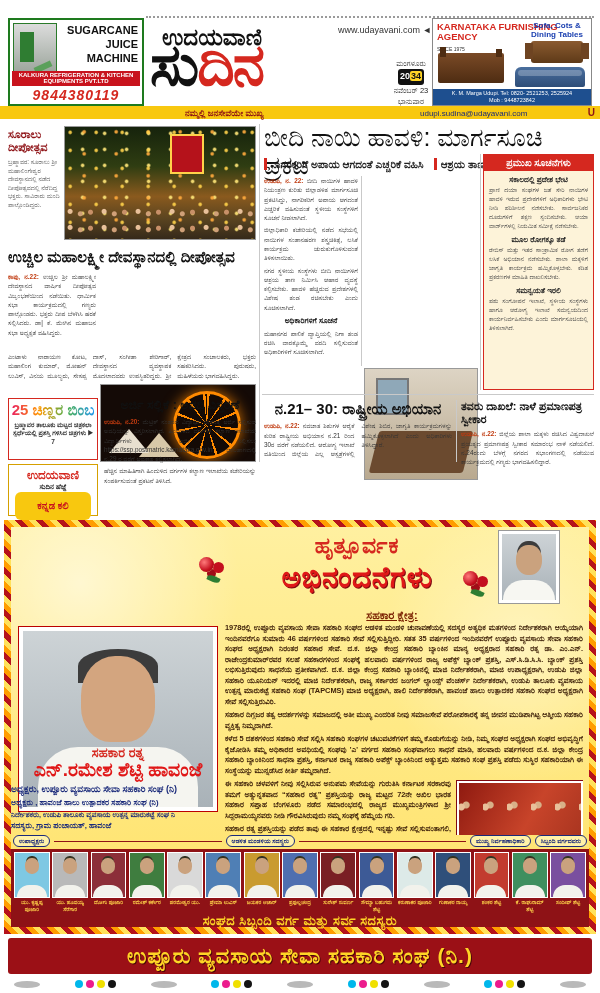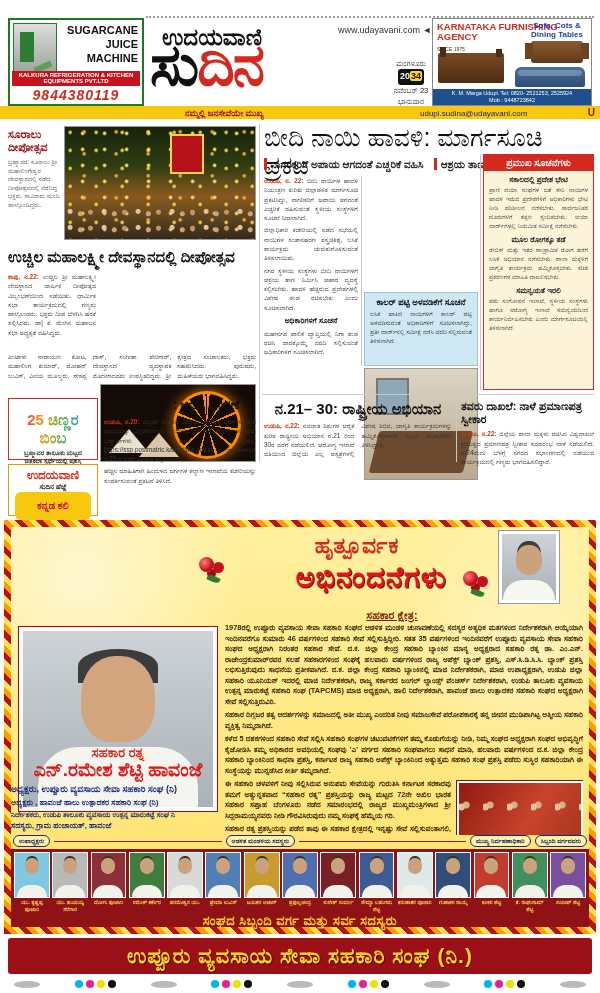--- a/index.html
+++ b/index.html
@@ -67,21 +67,21 @@
   .ph-wheel::after{content:"";position:absolute;left:8px;bottom:8px;width:0;height:0;border-left:20px solid transparent;border-right:20px solid transparent;border-bottom:24px solid #e8e0d0;filter:drop-shadow(30px 4px 0 #d8c8a8);}
   .ph-meeting{background:linear-gradient(#ddd4c4,#b9a98f);position:relative;overflow:hidden;}
   .ph-meeting::before{content:"";position:absolute;left:8%;bottom:6%;width:84%;height:38%;background:#6b4a2f;transform:skewX(-14deg);border-radius:3px;}
   .ph-meeting::after{content:"";position:absolute;left:10%;top:8%;width:26%;height:30%;background:#8fa8b8;border:2px solid #777;}
   .bluebox{background:#cfe8f3;border:1px solid #9cc4d8;padding:4px 5px;}
   .bluebox .bh{font-size:8.5px;font-weight:900;color:#111;text-align:center;margin-bottom:2px;}
   .sidebar{background:#fdf3d9;border:1px solid #d5281f;}
   .sidebar .sb-title{background:#d5281f;color:#fff;font-weight:bold;font-size:9.5px;text-align:center;padding:2px 0;}
   .sidebar .sh{font-size:7.5px;font-weight:900;color:#222;text-align:center;margin:4px 0 1px;}
   .sidebar .sb{font-size:6.2px;color:#444;line-height:1.45;text-align:justify;padding:0 5px;}
-  .promo{border:1.5px solid #d5281f;background:#fff;padding:12px;text-align:center;}
+  .promo{border:1.5px solid #d5281f;background:#fff;padding:2px;text-align:center;}
   .promo .plogo{font-weight:900;font-size:15px;background:linear-gradient(90deg,#e91e63,#ff9800,#4caf50,#2196f3);-webkit-background-clip:text;background-clip:text;color:transparent;}
   .promo .ptxt{font-size:6.5px;font-weight:bold;color:#333;line-height:1.3;margin-top:2px;}
   .logobox{border:1px solid #d5a000;background:#fff;text-align:center;padding:3px 2px;}
   .logobox .l1{color:#d5281f;font-weight:900;font-size:12px;}
   .logobox .l2{color:#222;font-weight:bold;font-size:7px;margin:1px 0;}
   .logobox .l3{background:#f8c80f;color:#c8131d;font-weight:900;font-size:10px;border-radius:6px;padding:8px 0;margin:1px 4px;}
   .logobox .l4{font-size:5.5px;color:#555;}
   
   #adframe{left:4px;top:520px;width:592px;height:414px;border:7px solid transparent;
      background:
@@ -234,24 +234,20 @@
     <span class="dl">ಉಡುಪಿ, ನ. 22:</span>
     <span>ಬೀದಿ ನಾಯಿಗಳ ಹಾವಳಿ ನಿಯಂತ್ರಣ ಕುರಿತು ಜಿಲ್ಲಾಡಳಿತ ಮಾರ್ಗಸೂಚಿ ಪ್ರಕಟಿಸಿದ್ದು, ನಾಗರಿಕರಿಗೆ ಅಪಾಯ ಆಗದಂತೆ ಎಚ್ಚರಿಕೆ ವಹಿಸುವಂತೆ ಸ್ಥಳೀಯ ಸಂಸ್ಥೆಗಳಿಗೆ ಸೂಚನೆ ನೀಡಲಾಗಿದೆ.</span>
     <div style="margin-top:3px;">ಜಿಲ್ಲಾಧಿಕಾರಿ ಕಚೇರಿಯಲ್ಲಿ ನಡೆದ ಸಭೆಯಲ್ಲಿ ನಾಯಿಗಳ ಸಂತಾನಹರಣ ಶಸ್ತ್ರಚಿಕಿತ್ಸೆ, ಲಸಿಕೆ ಕಾರ್ಯಕ್ರಮ ಚುರುಕುಗೊಳಿಸುವಂತೆ ತಿಳಿಸಲಾಯಿತು.</div>
     <div style="margin-top:3px;">ನಗರ ಸ್ಥಳೀಯ ಸಂಸ್ಥೆಗಳು ಬೀದಿ ನಾಯಿಗಳಿಗೆ ಆಶ್ರಯ ತಾಣ ನಿರ್ಮಿಸಿ ಆಹಾರ ವ್ಯವಸ್ಥೆ ಕಲ್ಪಿಸಬೇಕು. ಹಾವಳಿ ಹೆಚ್ಚಿರುವ ಪ್ರದೇಶಗಳಲ್ಲಿ ವಿಶೇಷ ತಂಡ ರಚಿಸಬೇಕು ಎಂದು ಸೂಚಿಸಲಾಗಿದೆ.</div>
     <div style="margin-top:4px;text-align:center;font-weight:900;font-size:7.5px;color:#111;">ಅಧಿಕಾರಿಗಳಿಗೆ ಸೂಚನೆ</div>
     <div style="margin-top:2px;">ಮಹಾನಗರ ಪಾಲಿಕೆ ವ್ಯಾಪ್ತಿಯಲ್ಲಿ ನಿಗಾ ತಂಡ ರಚಿಸಿ ವಾರಕ್ಕೊಮ್ಮೆ ವರದಿ ಸಲ್ಲಿಸುವಂತೆ ಅಧಿಕಾರಿಗಳಿಗೆ ಸೂಚಿಸಲಾಗಿದೆ.</div>
   </div>
 
   <div class="abs vline" style="left:361px;top:176px;height:190px;"></div>
   <div class="abs photo ph-meeting" style="left:364px;top:176px;width:114px;height:112px;"></div>
-  <div class="abs bluebox" style="left:364px;top:292px;width:114px;height:74px;overflow:hidden;">
-    <div class="bh">ಕಾಲರ್ ಪಟ್ಟಿ ಅಳವಡಿಕೆಗೆ ಸೂಚನೆ</div>
-    <div class="body-sm" style="font-size:6.2px;">ಲಸಿಕೆ ಹಾಕಿದ ನಾಯಿಗಳಿಗೆ ಕಾಲರ್ ಪಟ್ಟಿ ಅಳವಡಿಸುವಂತೆ ಅಧಿಕಾರಿಗಳಿಗೆ ಸೂಚಿಸಲಾಗಿದ್ದು, ಪ್ರತೀ ವಾರ್ಡ್‌ನಲ್ಲಿ ಸಮೀಕ್ಷೆ ನಡೆಸಿ ವರದಿ ಸಲ್ಲಿಸುವಂತೆ ತಿಳಿಸಲಾಗಿದೆ.</div>
-  </div>
 
   <div class="abs vline" style="left:480px;top:154px;height:236px;"></div>
   <div class="abs sidebar" style="left:483px;top:154px;width:111px;height:236px;overflow:hidden;">
     <div class="sb-title">ಪ್ರಮುಖ ಸೂಚನೆಗಳು</div>
     <div class="sh">ಸಕಾಲದಲ್ಲಿ ಪ್ರದೇಶ ಭೇಟಿ</div>
     <div class="sb">ಪ್ರಾಣಿ ದಯಾ ಸಂಘಗಳ ಜತೆ ಸೇರಿ ನಾಯಿಗಳ ಹಾವಳಿ ಇರುವ ಪ್ರದೇಶಗಳಿಗೆ ಅಧಿಕಾರಿಗಳು ಭೇಟಿ ನೀಡಿ ಪರಿಶೀಲನೆ ನಡೆಸಬೇಕು. ಸಾರ್ವಜನಿಕರ ದೂರುಗಳಿಗೆ ತಕ್ಷಣ ಸ್ಪಂದಿಸಬೇಕು. ಆಯಾ ವಾರ್ಡ್‌ಗಳಲ್ಲಿ ನಿಯಮಿತ ಸಮೀಕ್ಷೆ ನಡೆಸಬೇಕು.</div>
     <div class="sh">ಮೂಲ ರೋಗಕ್ಕೂ ತಡೆ</div>
     <div class="sb">ರೇಬಿಸ್ ಮತ್ತು ಇತರ ಸಾಂಕ್ರಾಮಿಕ ರೋಗ ತಡೆಗೆ ಲಸಿಕೆ ಅಭಿಯಾನ ನಡೆಸಬೇಕು. ಶಾಲಾ ಮಕ್ಕಳಿಗೆ ಜಾಗೃತಿ ಕಾರ್ಯಕ್ರಮ ಹಮ್ಮಿಕೊಳ್ಳಬೇಕು. ಕಡಿತ ಪ್ರಕರಣಗಳ ಮಾಹಿತಿ ದಾಖಲಿಸಬೇಕು.</div>
     <div class="sh">ಸಮನ್ವಯತೆ ಇರಲಿ</div>
     <div class="sb">ಪಶು ಸಂಗೋಪನೆ ಇಲಾಖೆ, ಸ್ಥಳೀಯ ಸಂಸ್ಥೆಗಳು ಹಾಗೂ ಆರೋಗ್ಯ ಇಲಾಖೆ ಸಮನ್ವಯದಿಂದ ಕಾರ್ಯನಿರ್ವಹಿಸಬೇಕು ಎಂದು ಮಾರ್ಗಸೂಚಿಯಲ್ಲಿ ತಿಳಿಸಲಾಗಿದೆ.</div>
@@ -275,21 +271,21 @@
     </div>
   </div>
 
   <div class="abs" id="adframe">
     <div style="position:relative;width:100%;height:100%;">
 
       <div class="rose" style="left:188px;top:30px;"></div>
       <div class="rose" style="left:452px;top:44px;"></div>
 
       <div class="abs trib-h1" style="left:216px;top:6px;width:260px;">ಹೃತ್ಪೂರ್ವಕ</div>
-      <div class="abs trib-h2" style="left:200px;top:34px;width:320px;">ಅಭಿನಂದನೆಗಳು</div>
+      <div class="abs trib-h2" style="left:186px;top:34px;width:320px;">ಅಭಿನಂದನೆಗಳು</div>
 
       <div class="abs smallph" style="left:488px;top:4px;width:60px;height:72px;"></div>
 
       <div class="abs sec-label" style="left:216px;top:82px;width:330px;">ಸಹಕಾರ ಕ್ಷೇತ್ರ:</div>
 
       <div class="abs" style="left:214px;top:96px;width:358px;height:212px;overflow:hidden;">
         <div class="trib-body">1978ರಲ್ಲಿ ಉಪ್ಪೂರು ವ್ಯವಸಾಯ ಸೇವಾ ಸಹಕಾರಿ ಸಂಘದ ಆಡಳಿತ ಮಂಡಳಿ ಚುನಾವಣೆಯಲ್ಲಿ ಸದಸ್ಯರ ಅತ್ಯಧಿಕ ಮತಗಳಿಂದ ನಿರ್ದೇಶಕರಾಗಿ ಆಯ್ಕೆಯಾಗಿ ಇಂದಿನವರೆಗೂ ಸುಮಾರು 46 ವರ್ಷಗಳಿಂದ ಸಹಕಾರಿ ಸೇವೆ ಸಲ್ಲಿಸುತ್ತಿದ್ದೀರಿ. ಸತತ 35 ವರ್ಷಗಳಿಂದ ಇಂದಿನವರೆಗೆ ಉಪ್ಪೂರು ವ್ಯವಸಾಯ ಸೇವಾ ಸಹಕಾರಿ ಸಂಘದ ಅಧ್ಯಕ್ಷರಾಗಿ ನಿರಂತರ ಸಹಕಾರ ಸೇವೆ. ದ.ಕ. ಜಿಲ್ಲಾ ಕೇಂದ್ರ ಸಹಕಾರಿ ಬ್ಯಾಂಕಿನ ಮಾನ್ಯ ಅಧ್ಯಕ್ಷರಾದ ಸಹಕಾರಿ ರತ್ನ ಡಾ. ಎಂ.ಎನ್. ರಾಜೇಂದ್ರಕುಮಾರ್‌ರವರ ಸಲಹೆ ಸಹಕಾರಗಳಿಂದ ಸಂಘಕ್ಕೆ ಹಲವಾರು ವರ್ಷಗಳಿಂದ ರಾಜ್ಯ ಅಪೆಕ್ಸ್ ಬ್ಯಾಂಕ್ ಪ್ರಶಸ್ತಿ, ಎಸ್.ಸಿ.ಡಿ.ಸಿ.ಸಿ. ಬ್ಯಾಂಕ್ ಪ್ರಶಸ್ತಿ ಲಭಿಸುತ್ತಿರುವುದು ಸಾಧನೆಯ ಪ್ರತೀಕವಾಗಿದೆ. ದ.ಕ. ಜಿಲ್ಲಾ ಕೇಂದ್ರ ಸಹಕಾರಿ ಬ್ಯಾಂಕಿನಲ್ಲಿ ಮಾಜಿ ನಿರ್ದೇಶಕರಾಗಿ, ಮಾಜಿ ಉಪಾಧ್ಯಕ್ಷರಾಗಿ, ಉಡುಪಿ ಜಿಲ್ಲಾ ಸಹಕಾರಿ ಯೂನಿಯನ್ ಇದರಲ್ಲಿ ಮಾಜಿ ನಿರ್ದೇಶಕರಾಗಿ, ರಾಜ್ಯ ಸರ್ಕಾರದ ಜಂಗಲ್ ಲ್ಯಾಂಡ್ಸ್ ವೆಂಚರ್ಸ್ ನಿರ್ದೇಶಕರಾಗಿ, ಉಡುಪಿ ತಾಲೂಕು ವ್ಯವಸಾಯ ಉತ್ಪನ್ನ ಮಾರುಕಟ್ಟೆ ಸಹಕಾರಿ ಸಂಘ (TAPCMS) ಮಾಜಿ ಅಧ್ಯಕ್ಷರಾಗಿ, ಹಾಲಿ ನಿರ್ದೇಶಕರಾಗಿ, ಹಾವಂಜೆ ಹಾಲು ಉತ್ಪಾದಕರ ಸಹಕಾರಿ ಸಂಘದ ಅಧ್ಯಕ್ಷರಾಗಿ ಸೇವೆ ಸಲ್ಲಿಸುತ್ತಿರುವಿರಿ.</div>
         <div class="trib-body" style="margin-top:3px;">ಸಹಕಾರ ದಿಗ್ಗಜರ ತತ್ವ ಆದರ್ಶಗಳನ್ನು ಸಮಾಜದಲ್ಲಿ ಅತೀ ಮುಖ್ಯ ಎಂದರಿತ ನೀವು ಸಮಾಜಸೇವೆ ಪರೋಪಕಾರಕ್ಕೆ ತನ್ನ ಜೀವನ ಮುಡಿಪಾಗಿಟ್ಟ ಆತ್ಮೀಯ ಸಹಕಾರಿ ವ್ಯಕ್ತಿತ್ವ ನಿಮ್ಮದಾಗಿದೆ.</div>
         <div class="trib-body" style="margin-top:3px;">ಕಳೆದ 5 ದಶಕಗಳಿಂದ ಸಹಕಾರಿ ಸೇವೆ ಸಲ್ಲಿಸಿ ಸಹಕಾರಿ ಸಂಘಗಳ ಚಟುವಟಿಕೆಗಳಿಗೆ ತಮ್ಮ ಕೊಡುಗೆಯನ್ನು ನೀಡಿ, ನಿಮ್ಮ ಸಂಘದ ಅಧ್ಯಕ್ಷರಾಗಿ ಸಂಘದ ಅಭಿವೃದ್ಧಿಗೆ ಕೈಜೋಡಿಸಿ ತಮ್ಮ ಅಧಿಕಾರದ ಅವಧಿಯಲ್ಲಿ ಸಂಘವು 'ಎ' ವರ್ಗದ ಸಹಕಾರಿ ಸಂಘವಾಗಲು ಸಾಧನೆ ಮಾಡಿ, ಹಲವಾರು ವರ್ಷಗಳಿಂದ ದ.ಕ. ಜಿಲ್ಲಾ ಕೇಂದ್ರ ಸಹಕಾರಿ ಬ್ಯಾಂಕಿನಿಂದ ಸಾಧನಾ ಪ್ರಶಸ್ತಿ, ಕರ್ನಾಟಕ ರಾಜ್ಯ ಸಹಕಾರಿ ಅಪೆಕ್ಸ್ ಬ್ಯಾಂಕಿನಿಂದ ಅತ್ಯುತ್ತಮ ಸಹಕಾರಿ ಸಂಘ ಪ್ರಶಸ್ತಿ ಪಡೆದು ಸುಸ್ಥಿರ ಸಹಕಾರಿಯಾಗಿ ಈ ಸಂಸ್ಥೆಯನ್ನು ಮುನ್ನಡೆಸಿದ ಕೀರ್ತಿ ತಮ್ಮದಾಗಿದೆ.</div>
         <div style="display:flex;gap:6px;margin-top:3px;">

